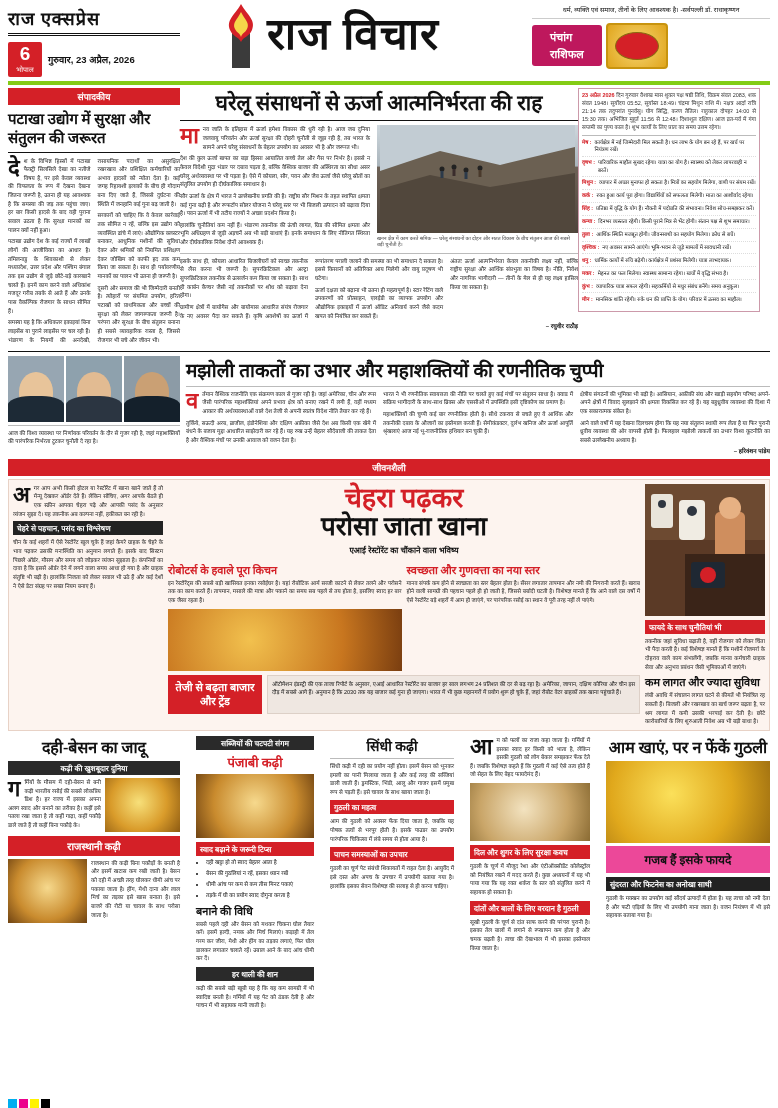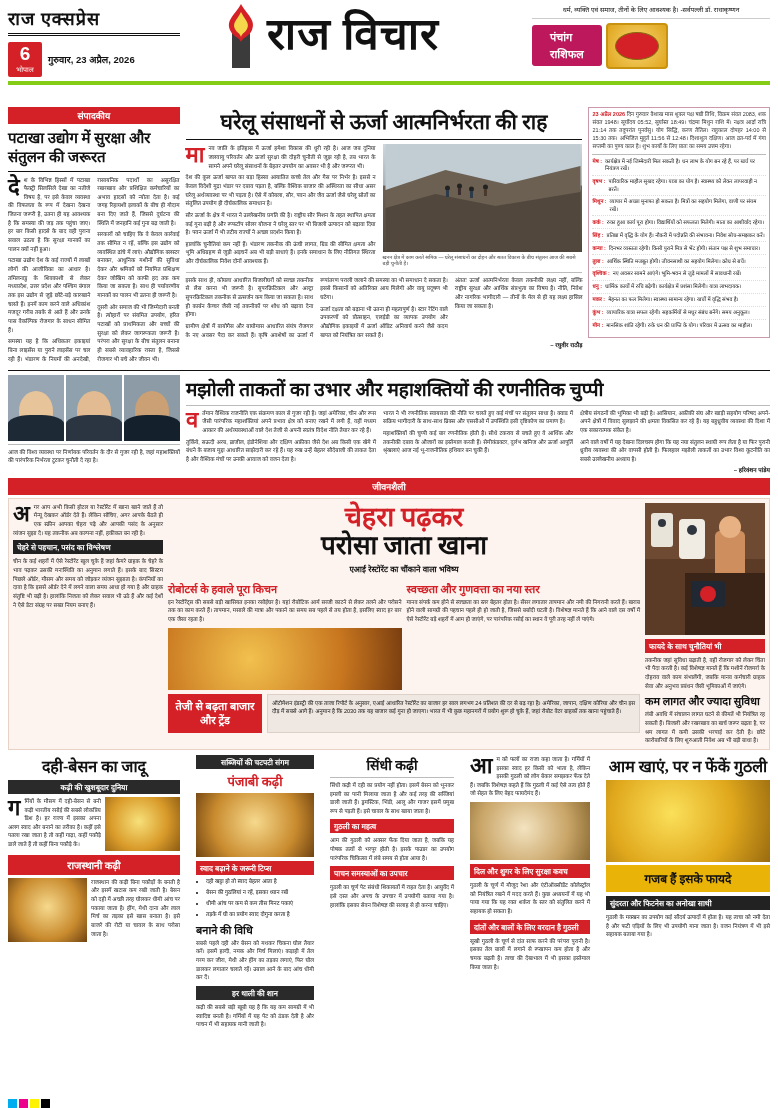--- a/index.html
+++ b/index.html
@@ -28,21 +28,21 @@
   .mh-title { font-family:"Liberation Serif", serif; font-size:44px; font-weight:bold; line-height:58px; letter-spacing:1px; }
   .mh-web { color:#d42027; font-size:10px; font-weight:bold; margin-top:-4px; }
   .mh-right { width:244px; font-size:7px; text-align:left; padding-left:6px; }
   .mh-quote { font-size:6.5px; line-height:1.35; text-align:center; border-bottom:1px solid #ccc; padding-bottom:3px; }
   .panchang { display:flex; align-items:center; gap:4px; margin-top:4px; }
   .panchang-box { background:#be185d; color:#fff; font-size:11px; font-weight:bold; text-align:left; padding:4px 18px; border-radius:3px; line-height:1.5; }
   .panchang-emblem { width:62px; height:46px; background:radial-gradient(circle at 50% 50%, #f7d774, #e0a51c); border:2px solid #c8940f; border-radius:4px; position:relative; }
   .panchang-emblem:after{ content:""; position:absolute; inset:7px; border:1px solid #8a6a10; border-radius:50%; background:#d42027; }
 
   
-  .body-grid { display:flex; gap:6px; margin-top:22px; }
+  .body-grid { display:flex; margin-top:3px; }
   .col-left { width:172px; }
   .col-mid { width:398px; }
   .col-right { width:182px; }
 
   .section-tag { background:#d42027; color:#fff; font-size:9px; font-weight:bold; text-align:center; padding:2px 0; }
   .hl { font-family:"Liberation Serif", serif; font-weight:bold; line-height:1.25; }
   .txt { font-size:5.6px; line-height:1.55; text-align:justify; color:#222; }
   .txt p { margin:0 0 3px 0; }
   .rule { border-top:1px solid #111; margin:4px 0; }
   .thin { border-top:1px solid #bbb; margin:3px 0; }
@@ -86,21 +86,21 @@
   .life-title2 { font-family:"Liberation Serif", serif; font-size:26px; font-weight:bold; color:#111; line-height:1.08; text-align:center; }
   .life-sub { font-size:8px; font-weight:bold; text-align:center; margin:3px 0 4px 0; }
   .sub-head { background:#222; color:#fff; font-size:7.5px; font-weight:bold; padding:2px 4px; }
   .sub-head.red { background:#d42027; }
   .kicker { font-family:"Liberation Serif", serif; font-size:11px; font-weight:bold; margin:3px 0 2px 0; }
   .kicker.red { color:#d42027; }
   .robo-photo { height:132px; background:linear-gradient(160deg,#6b4a35,#3a2418); position:relative; overflow:hidden; }
   .food-photo { height:62px; background:radial-gradient(circle at 35% 50%, #f2c14e, #c8761f 60%, #7a3e10); }
   .note-red { background:#d42027; color:#fff; font-size:11px; font-weight:bold; text-align:center; padding:6px 4px; line-height:1.25; font-family:"Liberation Serif",serif; }
   .box-gray { background:#efe7e1; border:1px solid #ddd0c7; padding:4px; font-size:5.6px; line-height:1.5; text-align:justify; }
-  .yellow-box { background:#eab308; color:#111; font-size:12px; font-weight:bold; text-align:center; padding:5px; font-family:"Liberation Serif",serif; }
+  .yellow-box { background:#ec4899; color:#111; font-size:12px; font-weight:bold; text-align:center; padding:5px; font-family:"Liberation Serif",serif; }
 
   
   .bot-grid { display:flex; gap:16px; margin-top:5px; }
   .bot-1 { width:172px; }
   .bot-2 { width:118px; }
   .bot-3 { width:124px; }
   .bot-4 { width:120px; }
   .bot-5 { flex:1; }
   .bot-head { font-family:"Liberation Serif", serif; font-weight:bold; font-size:16px; text-align:center; }
   .bar-dark { background:#2a2a2a; color:#fff; font-size:7.5px; font-weight:bold; text-align:center; padding:2px; }

